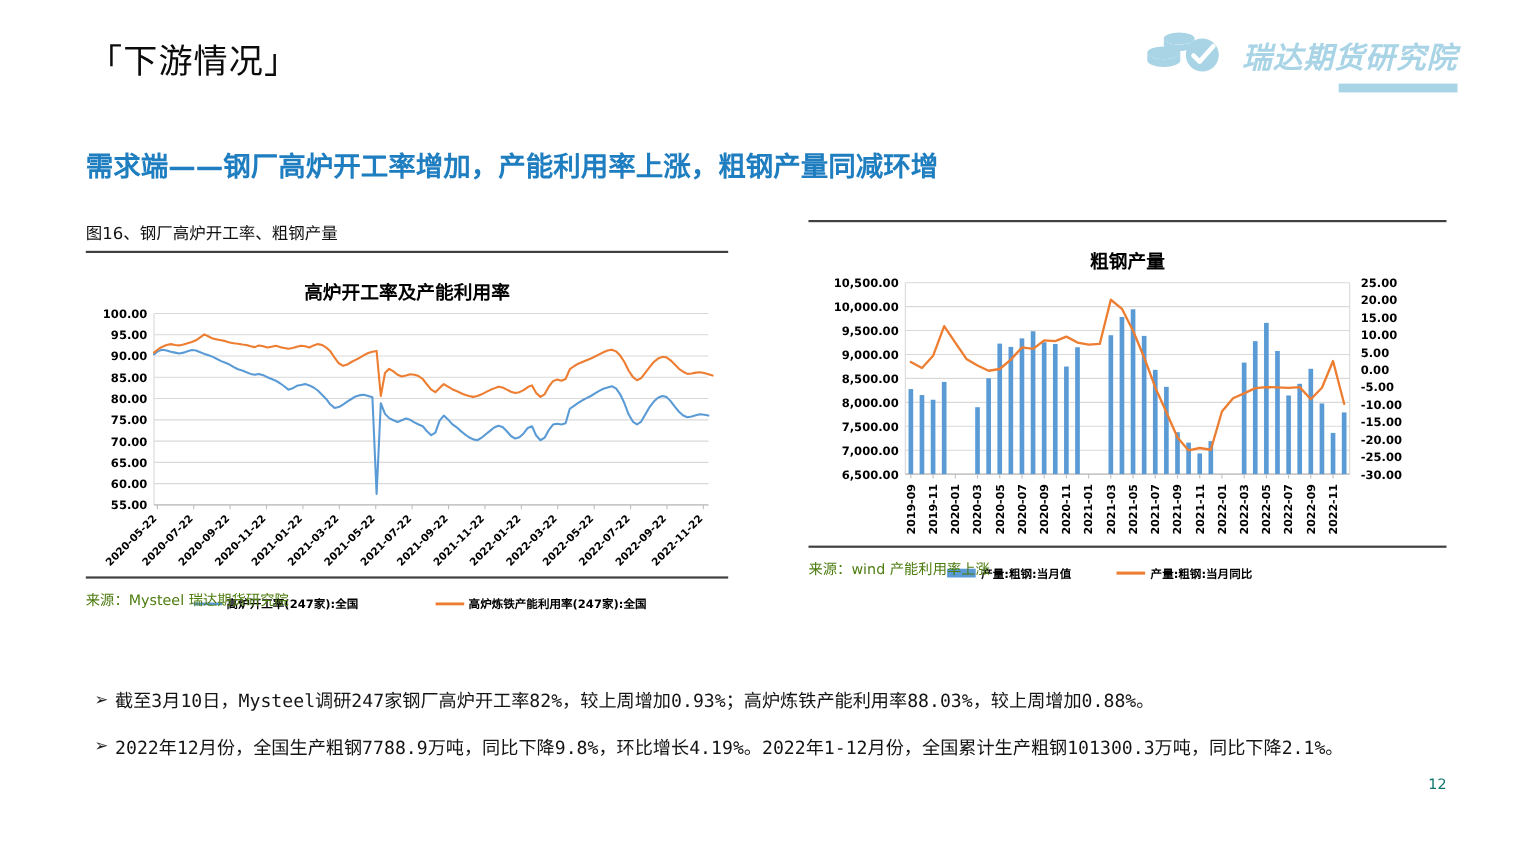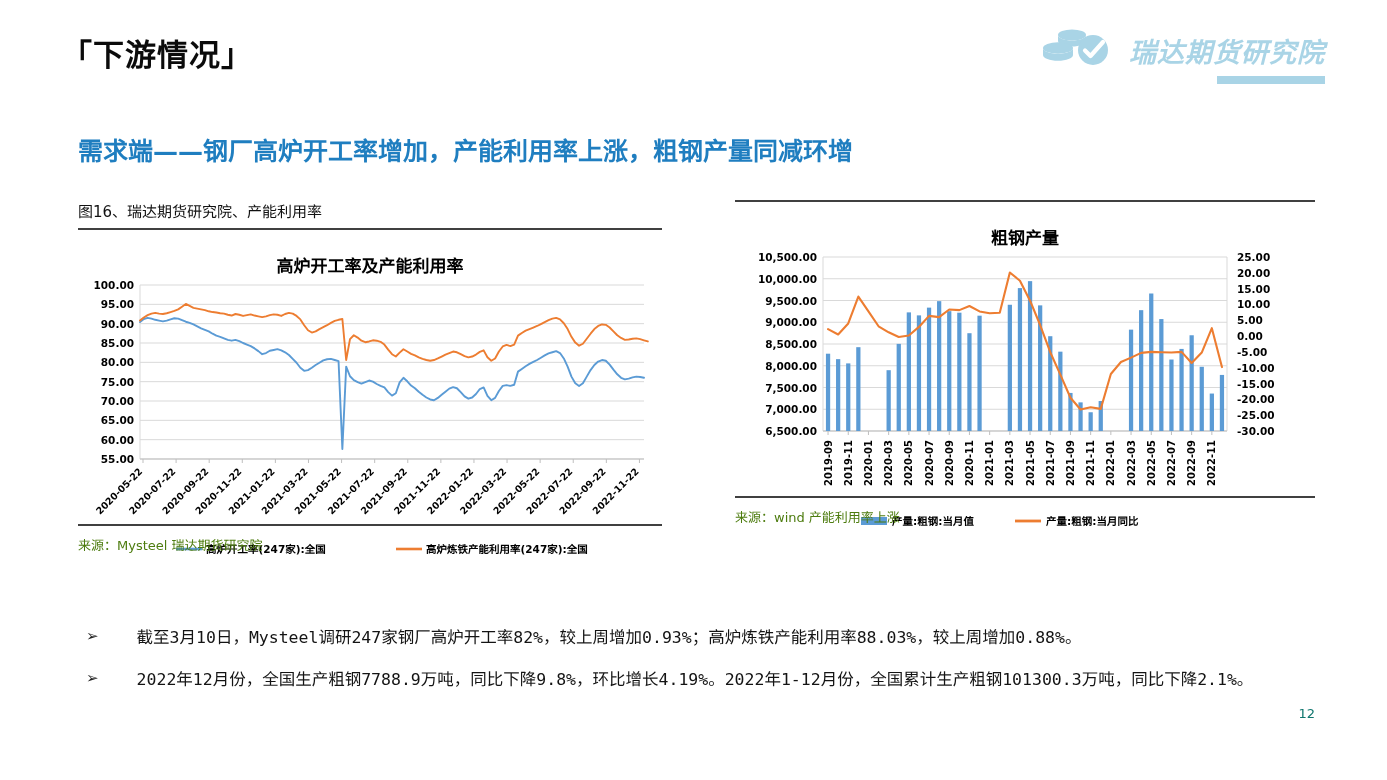--- a/index.html
+++ b/index.html
@@ -9,22 +9,22 @@
     background:#ffffff;
     font-family:"Liberation Sans","DejaVu Sans",sans-serif;
     color:#111;
     position:relative;
     overflow:hidden;
   }
   .slide{position:absolute;inset:0;}
 
   
   .page-title{
-    position:absolute;left:61px;top:30px;
-    font-size:31px;font-weight:bold;letter-spacing:1px;
+    position:absolute;left:80px;top:30px;
+    font-size:31px;font-weight:normal;letter-spacing:1px;
     color:#0b0b0b;
     font-family:"DejaVu Sans","Liberation Sans",sans-serif;
     white-space:nowrap;
   }
   .logo{
     position:absolute;right:62px;top:26px;
     display:flex;align-items:flex-end;gap:9px;
   }
   .logo-mark{width:80px;height:44px;display:block;}
   .logo-text{
@@ -77,21 +77,21 @@
   .bullet{
     display:flex;align-items:flex-start;gap:6px;
     font-size:16.5px;line-height:1.55;color:#141414;
     font-family:"DejaVu Sans Mono","DejaVu Sans",monospace;
     margin-bottom:16px;
   }
   .bullet .arrow{
     color:#222;font-size:15px;line-height:1.55;flex:0 0 auto;
     font-family:"DejaVu Sans",sans-serif;
   }
-  .bullet .txt{flex:1 1 auto;margin-left:32px;}
+  .bullet .txt{flex:1 1 auto;}
 
   .page-number{
     position:absolute;right:72px;top:706px;
     font-size:13px;color:#0f766e;
     font-family:"DejaVu Sans","Liberation Sans",sans-serif;
   }
 
   
   .ax{font-family:"DejaVu Sans","Liberation Sans",sans-serif;font-weight:bold;fill:#000;}
   .lg{font-family:"DejaVu Sans","Liberation Sans",sans-serif;font-weight:bold;fill:#000;}
@@ -112,21 +112,21 @@
       <circle cx="53" cy="24" r="15" fill="#a9d4e6"></circle>
       <path d="M45 24.5l5.5 5.5L63 16" stroke="#ffffff" stroke-width="4.2" fill="none" stroke-linecap="round" stroke-linejoin="round"></path>
     </svg>
     <span class="logo-text">瑞达期货研究院</span>
   </div>
   <div class="logo-underline"></div>
 
   <div class="headline">需求端——钢厂高炉开工率增加，产能利用率上涨，粗钢产量同减环增</div>
 
   <div class="panel left">
-    <div class="panel-caption">图16、瑞达期货研究院、产能利用率</div>
+    <div class="panel-caption">图16、钢厂高炉开工率、粗钢产量</div>
     <div class="rule"></div>
     <div class="chart-box">
       <div class="chart-title">高炉开工率及产能利用率</div>
       <svg class="chart-svg" id="svg-left" viewBox="0 0 584 292" preserveAspectRatio="none">
           <line x1="62" y1="182" x2="566" y2="182" stroke="#d9d9d9" stroke-width="1"></line>
           <text x="56" y="186" text-anchor="end" font-size="10.5" class="ax">55.00</text>
           <line x1="62" y1="162.66666666666666" x2="566" y2="162.66666666666666" stroke="#d9d9d9" stroke-width="1"></line>
           <text x="56" y="166.66666666666666" text-anchor="end" font-size="10.5" class="ax">60.00</text>
           <line x1="62" y1="143.33333333333334" x2="566" y2="143.33333333333334" stroke="#d9d9d9" stroke-width="1"></line>
           <text x="56" y="147.33333333333334" text-anchor="end" font-size="10.5" class="ax">65.00</text>

